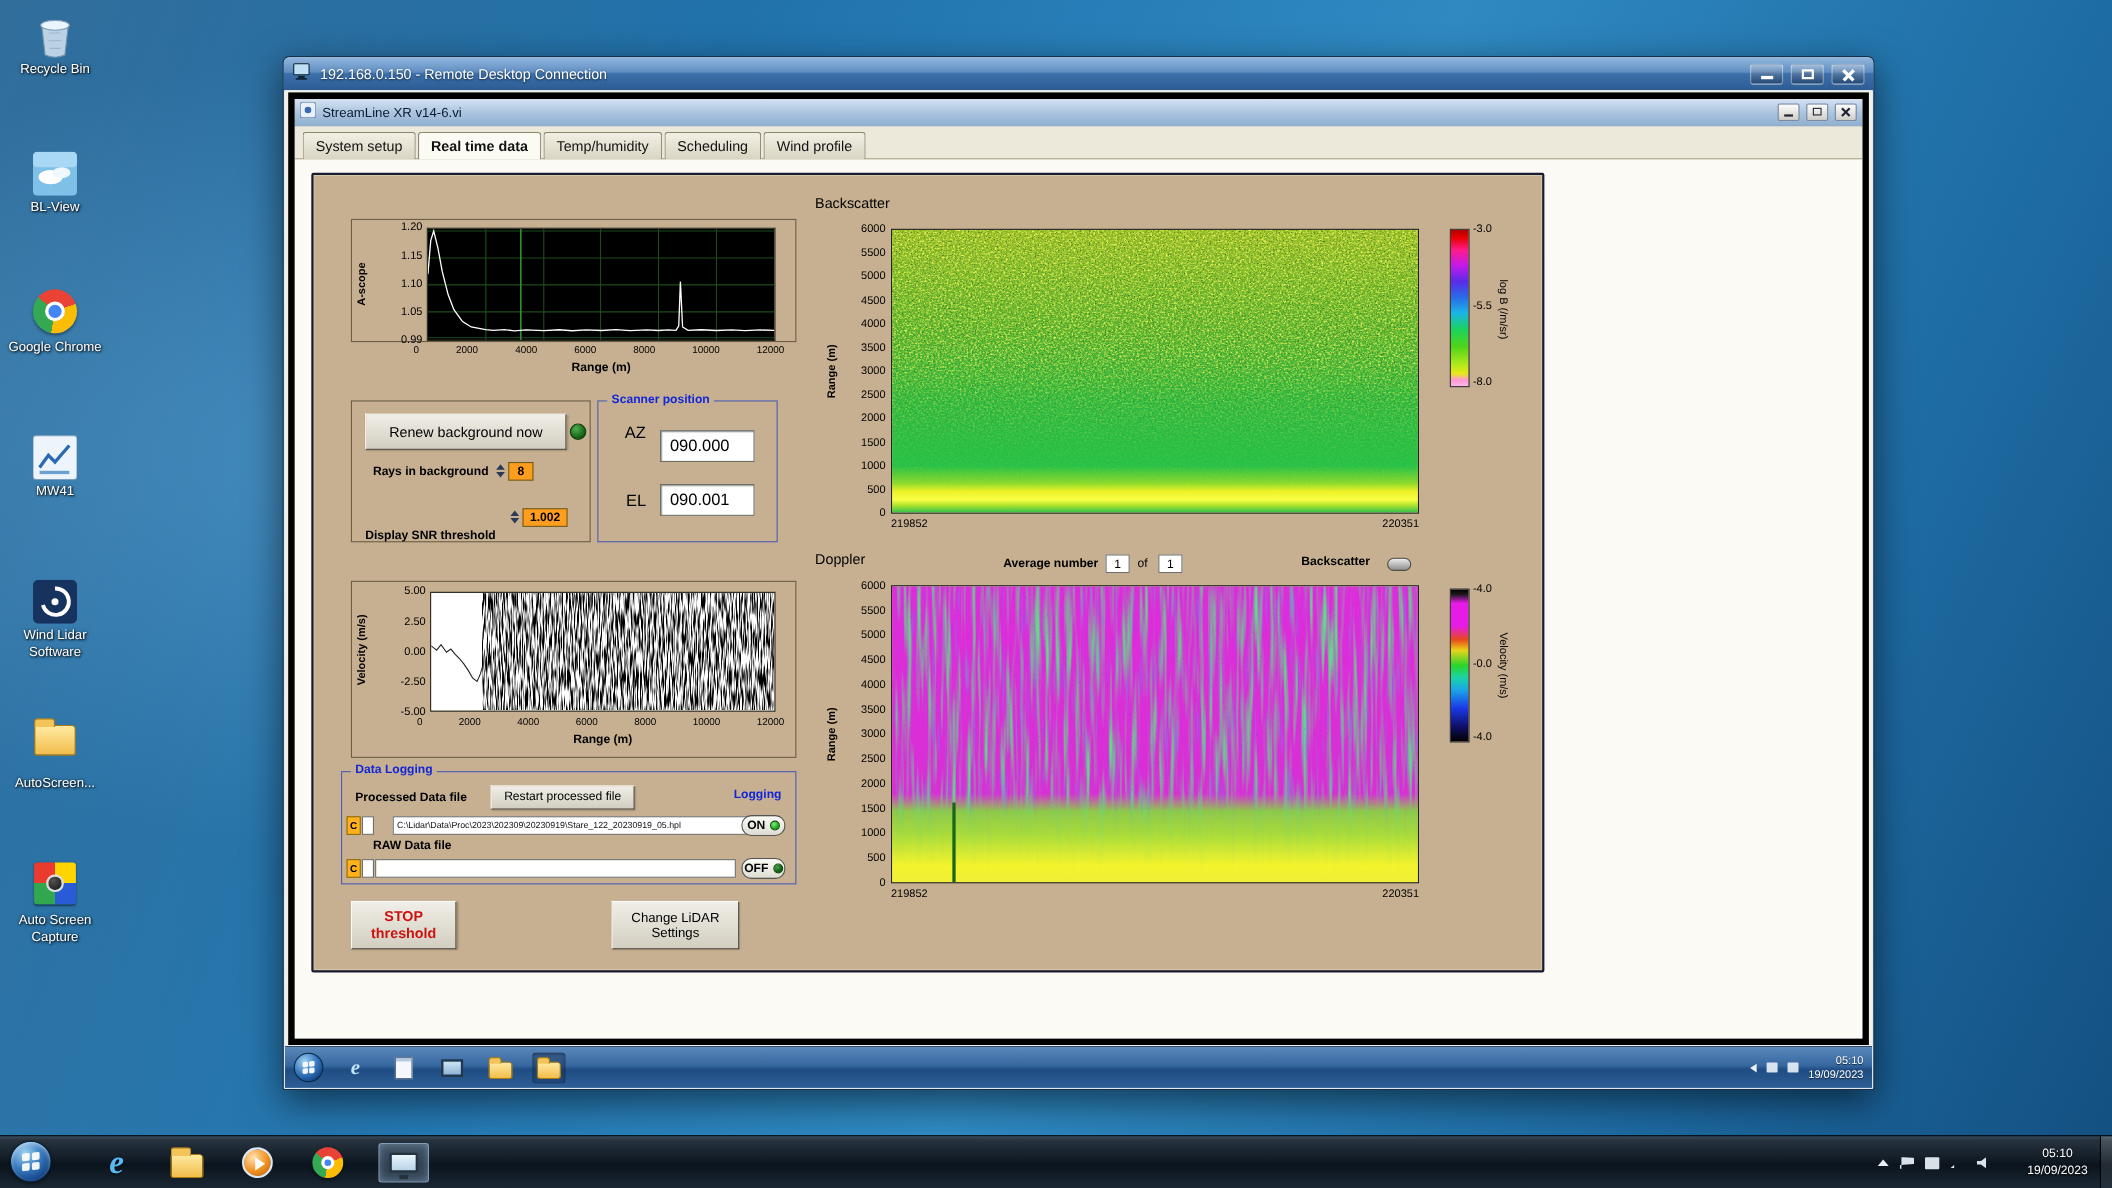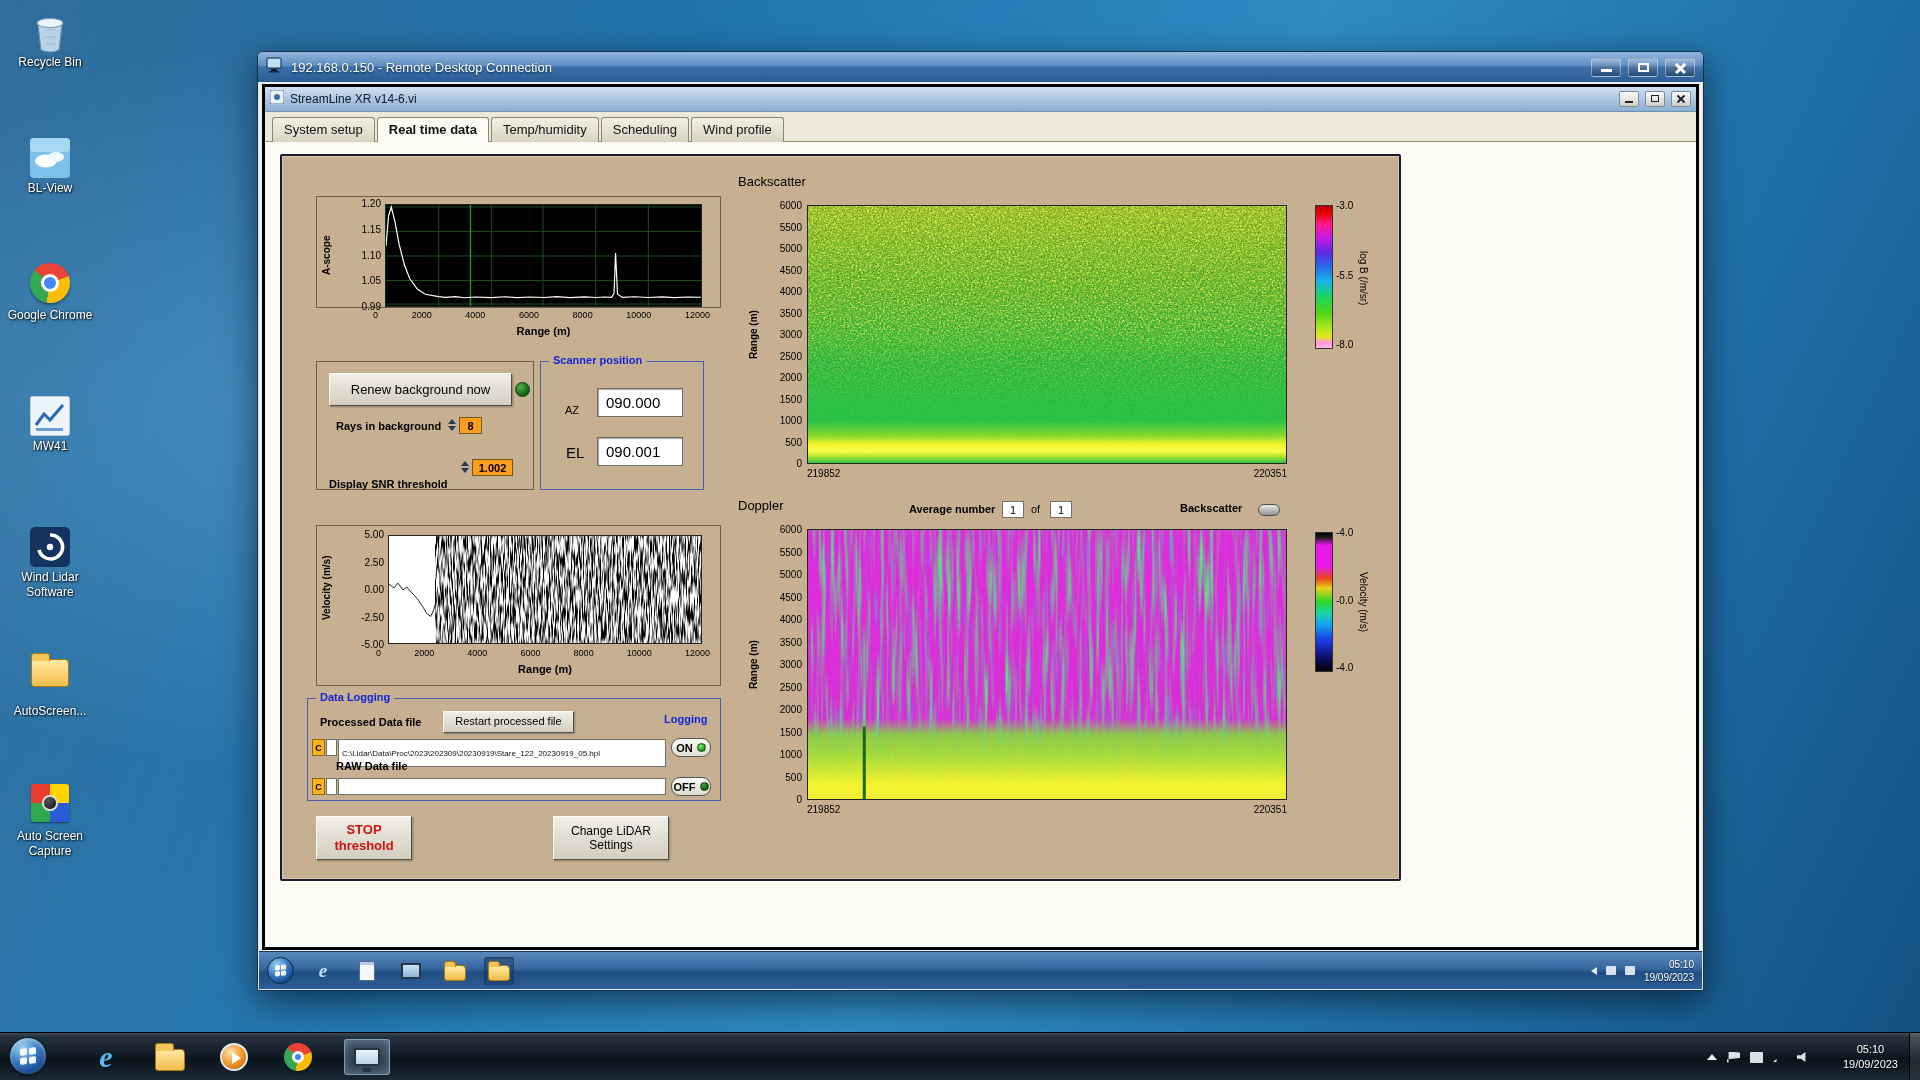--- a/index.html
+++ b/index.html
@@ -78,21 +78,21 @@
   .wbtn { width:30px; height:19px; border:1px solid rgba(255,255,255,.4); border-radius:3px;
     background:linear-gradient(rgba(255,255,255,.3),rgba(20,40,70,.45)); position:relative; }
   .wbtn .g-min { position:absolute; left:9px; bottom:4px; width:11px; height:3px; background:#fff; }
   .wbtn .g-max { position:absolute; left:9px; top:4px; width:11px; height:9px; border:2px solid #fff; }
   .wbtn .g-x1,.wbtn .g-x2 { position:absolute; left:8px; top:8px; width:13px; height:2.5px; background:#fff; }
   .wbtn .g-x1 { transform:rotate(45deg); } .wbtn .g-x2 { transform:rotate(-45deg); }
   .rdp-client { position:absolute; left:1px; top:30px; right:1px; bottom:1px; background:#eff0ea; overflow:hidden; }
 
   
   .appwin { position:absolute; left:3px; top:2px; width:1437px; height:866px;
-    background:#fbfaf4; border:3px solid #000000;text-decoration:underline; }
+    background:#fbfaf4; border:6px solid #000000;text-decoration:underline; }
   .app-tb { position:absolute; left:0; top:0; width:100%; height:25px;
     background:linear-gradient(#d4e2f2 0%,#a9c3de 55%,#8fb0d0 100%);
     border-bottom:1px solid #7090b4; display:flex; align-items:center; padding:0 5px; gap:6px; }
   .app-tb .t { font-size:12px; color:#0b1b34; flex:1; }
   .sbtn { width:20px; height:16px; background:linear-gradient(#fdfdfd,#cfcec6); border:1px solid #7c8aa0;
     border-radius:2px; position:relative; }
   .sbtn .g-min { position:absolute; left:5px; bottom:3px; width:8px; height:2px; background:#223; }
   .sbtn .g-max { position:absolute; left:5px; top:3px; width:8px; height:7px; border:1.5px solid #223; }
   .sbtn .g-x1,.sbtn .g-x2 { position:absolute; left:4px; top:6px; width:10px; height:2px; background:#223; }
   .sbtn .g-x1 { transform:rotate(45deg); } .sbtn .g-x2 { transform:rotate(-45deg); }
@@ -348,21 +348,21 @@
               <div class="abs blk" style="left:12px;top:116px">Display SNR threshold</div>
               <div class="abs spinner" style="left:144px;top:95px;height:20px">
                   <i class="up"></i>
                   <i class="dn"></i>
                 </div>
               <div class="abs numfield-orange" style="left:155px;top:97px;width:41px;height:17px">1.002</div>
             </div>
 
             <div class="bluegrp" style="left:258px;top:205px;width:164px;height:129px">
               <div class="gtitle">Scanner position</div>
-              <div class="abs" style="left:24px;top:42px;font-size:11px">AZ</div>
+              <div class="abs" style="left:24px;top:20px;font-size:15px">AZ</div>
               <div class="abs numfield-white" style="left:56px;top:26px;width:86px;height:29px">090.000</div>
               <div class="abs" style="left:25px;top:82px;font-size:15px">EL</div>
               <div class="abs numfield-white" style="left:56px;top:75px;width:86px;height:29px">090.001</div>
             </div>
 
             <div class="abs sect" style="left:456px;top:18px">Backscatter</div>
             <div class="abs vlabel" style="left:466px;top:49px;height:259px">Range (m)</div>
             <div class="abs ticks-col" style="left:486px;top:44px;width:34px;height:269px">
                 <span>6000</span>
                 <span>5500</span>
@@ -544,21 +544,21 @@
               </div>
             <div class="abs vlabel-r" style="left:1076px;top:381px;height:130px">Velocity (m/s)</div>
 
             <div class="bluegrp" style="left:25px;top:542px;width:414px;height:103px">
               <div class="gtitle">Data Logging</div>
               <div class="abs blk" style="left:12px;top:17px">Processed Data file</div>
               <div class="abs btn3d" style="left:135px;top:12px;width:131px;height:22px;font-size:11px">Restart processed file</div>
               <div class="abs gtitle" style="left:352px;top:14px;position:absolute">Logging</div>
               <div class="abs cbadge" style="left:4px;top:40px;width:13px;height:17px">C</div>
               <div class="abs pbadge" style="left:18px;top:40px;width:11px;height:17px"></div>
-              <div class="abs filefield" style="left:30px;top:40px;width:328px;height:28px">C:\Lidar\Data\Proc\2023\202309\20230919\Stare_122_20230919_05.hpl</div>
+              <div class="abs filefield" style="left:46px;top:40px;width:328px;height:17px">C:\Lidar\Data\Proc\2023\202309\20230919\Stare_122_20230919_05.hpl</div>
               <div class="abs pill on" style="left:363px;top:39px;width:40px;height:19px">
                 <span>ON</span>
                   <span class="dot"></span>
               </div>
               <div class="abs blk" style="left:28px;top:61px">RAW Data file</div>
               <div class="abs cbadge" style="left:4px;top:79px;width:13px;height:17px">C</div>
               <div class="abs pbadge" style="left:18px;top:79px;width:11px;height:17px"></div>
               <div class="abs filefield" style="left:30px;top:79px;width:328px;height:17px"></div>
               <div class="abs pill off" style="left:363px;top:78px;width:40px;height:19px">
                 <span>OFF</span>

